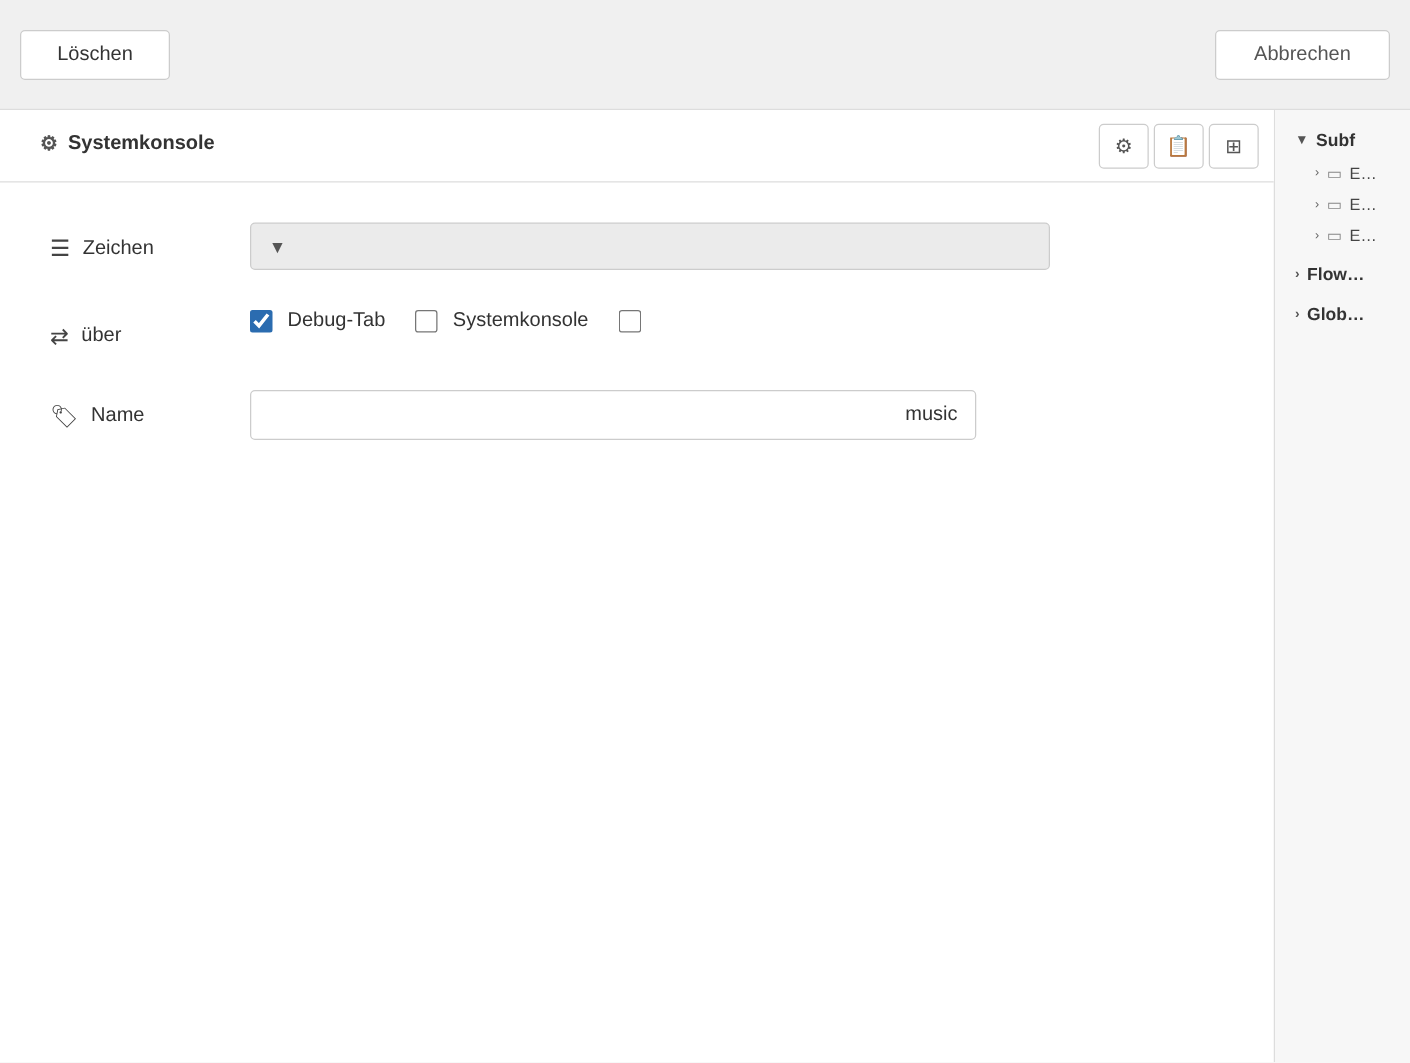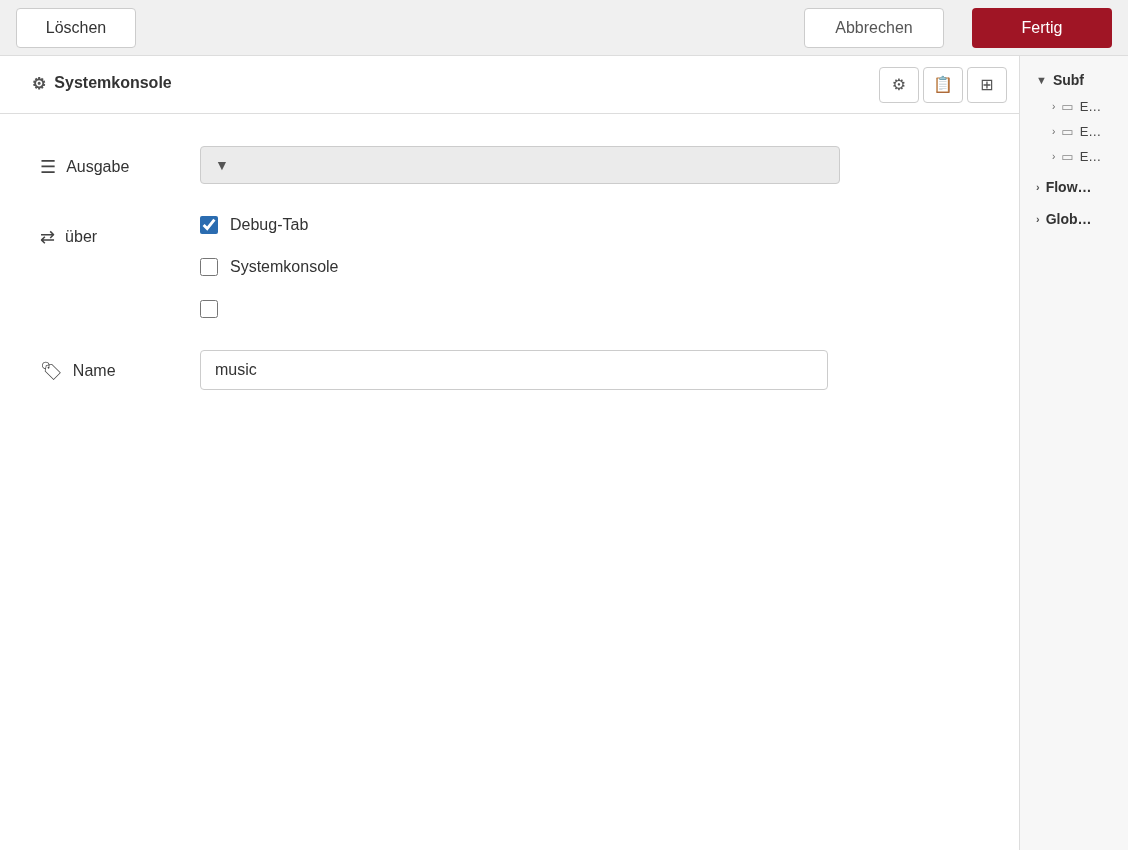--- a/index.html
+++ b/index.html
@@ -14,21 +14,21 @@
     }
 
     
     .toolbar {
       display: flex;
       align-items: center;
       background: #f0f0f0;
       padding: 12px 16px;
       gap: 12px;
       border-bottom: 1px solid #ddd;
-      height: 56px;
+      height: 88px;
     }
     .toolbar-left { flex: 0 0 auto; }
     .toolbar-center { flex: 1; display: flex; justify-content: flex-end; gap: 28px; }
 
     .btn-loeschen {
       background: #fff;
       border: 1px solid #ccc;
       border-radius: 4px;
       padding: 10px 24px;
       font-size: 16px;
@@ -167,49 +167,50 @@
     }
 
     .dropdown-arrow {
       font-size: 14px;
       color: #555;
     }
 
     
     .checkbox-group {
       display: flex;
-      flex-direction: column;
+      flex-direction: row;
       gap: 24px;
     }
 
     .checkbox-item {
       display: flex;
       align-items: center;
       gap: 12px;
       font-size: 16px;
       color: #333;
     }
 
     .checkbox-real {
       width: 18px;
       height: 18px;
       cursor: pointer;
       accent-color: #2b6cb0;
     }
 
     
     .text-input {
-      width: 628px;
+      width: 581px;
       padding: 10px 14px;
       border: 1px solid #ccc;
       border-radius: 4px;
       font-size: 16px;
       color: #333;
       background: #fff;
       outline: none;
+      text-align: right;
     }
 
     
     .right-sidebar {
       flex: 1;
       background: #f7f7f7;
       padding: 12px 16px;
       display: flex;
       flex-direction: column;
       gap: 8px;
@@ -259,21 +260,20 @@
   </style>
 </head>
 <body>
 
 <div class="toolbar">
   <div class="toolbar-left">
     <button class="btn-loeschen">Löschen</button>
   </div>
   <div class="toolbar-center">
     <button class="btn-abbrechen">Abbrechen</button>
-    <button class="btn-fertig">Fertig</button>
   </div>
 </div>
 
 <div class="main-area" style="position: relative;">
 
   <div class="left-panel">
 
     <div class="tab-bar">
       <div class="tab-active">
         <span class="tab-icon">⚙</span>
@@ -290,21 +290,21 @@
           <span>⊞</span>
         </button>
       </div>
     </div>
 
     <div class="form-content">
 
       <div class="form-row">
         <div class="form-label">
           <span class="label-icon">☰</span>
-          <span>Ausgabe</span>
+          <span>Zeichen</span>
         </div>
         <div class="form-controls">
           <div class="dropdown-select">
             <span class="dropdown-arrow">▼</span>
           </div>
         </div>
       </div>
 
       <div class="form-row">
         <div class="form-label">

